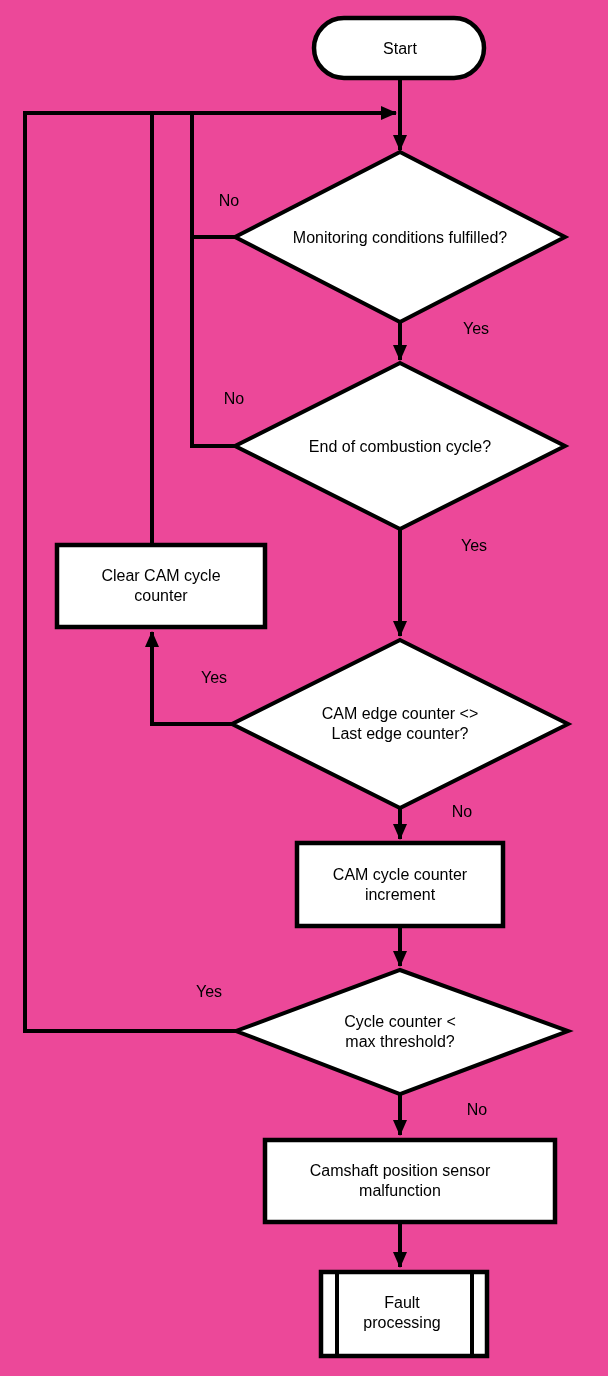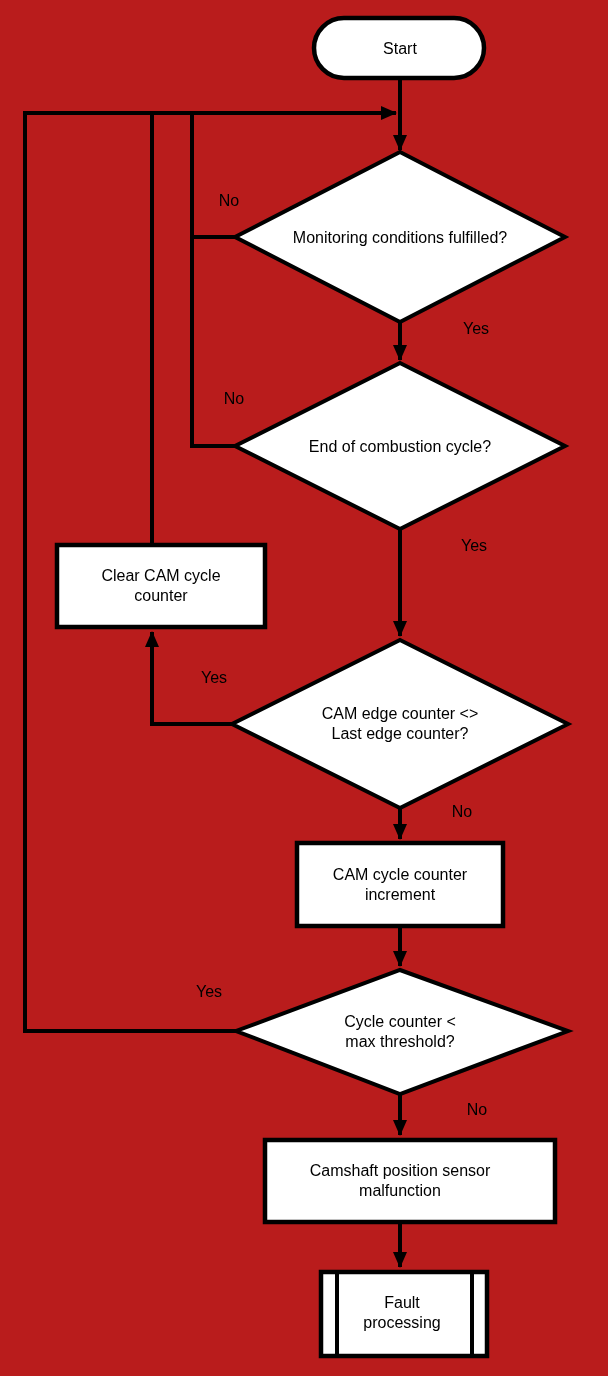--- a/index.html
+++ b/index.html
@@ -4,21 +4,21 @@
 <style>
   html, body {
     margin: 0;
     padding: 0;
     background: #ffffff;
   }
   .canvas {
     position: relative;
     width: 608px;
     height: 1376px;
-    background: #b91c1c;
+    background: #ec4899;
     overflow: hidden;
   }
   svg {
     display: block;
   }
   svg text {
     font-family: "Liberation Sans", sans-serif;
     font-size: 16px;
     fill: #000000;
     text-anchor: middle;

